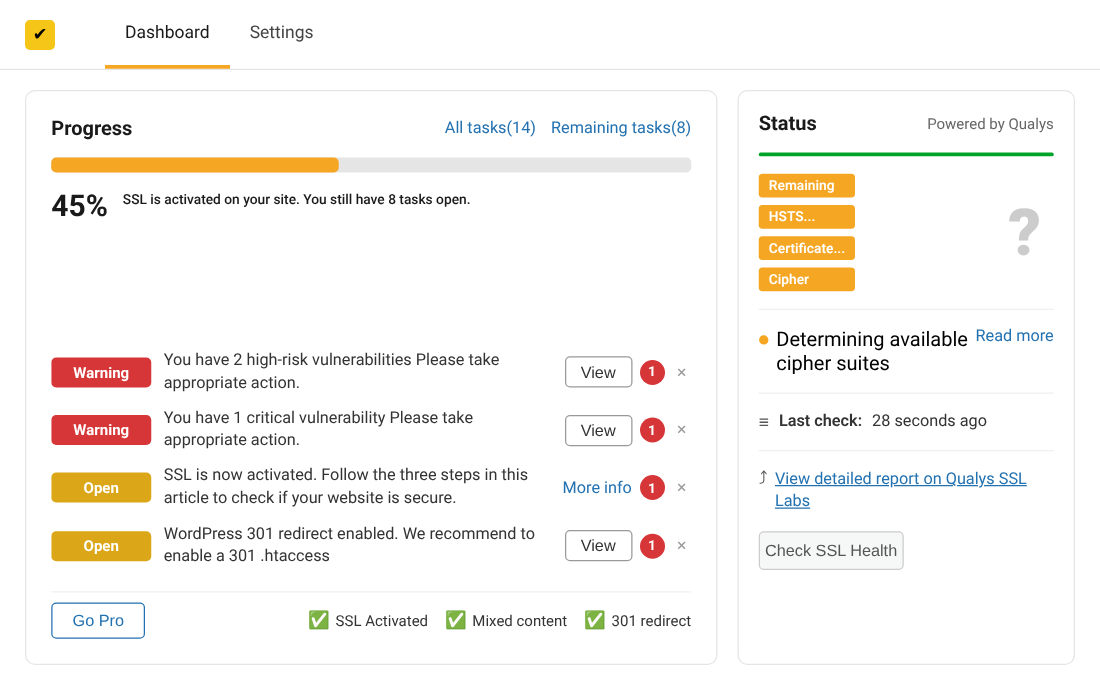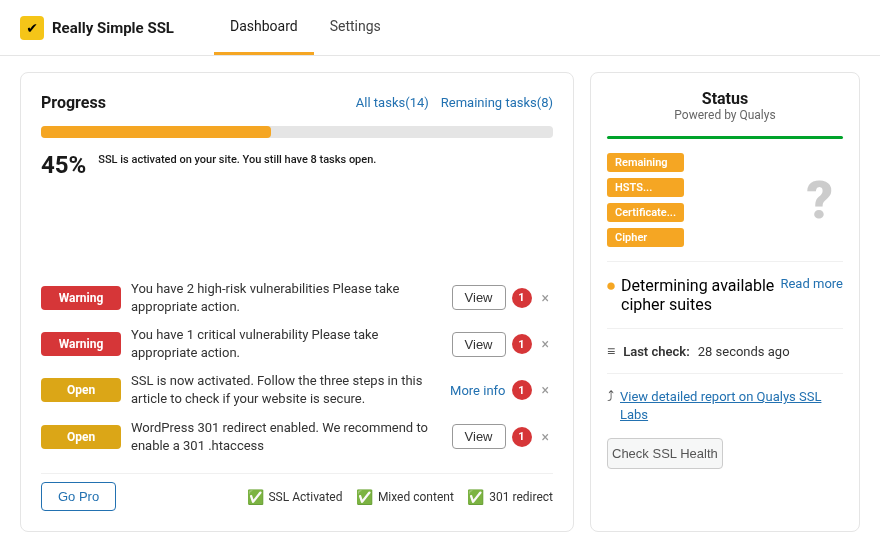--- a/index.html
+++ b/index.html
@@ -258,21 +258,20 @@
       border-radius: 8px;
       padding: 16px;
       display: flex;
       flex-direction: column;
       gap: 14px;
     }
     .status-header {
       display: flex;
       justify-content: space-between;
       align-items: center;
-      flex-direction: column;
     }
     .status-title {
       font-weight: 700;
       font-size: 16px;
       color: #1a1a1a;
     }
     .powered-by {
       font-size: 12px;
       color: #666;
     }
@@ -375,21 +374,20 @@
     }
   </style>
 </head>
 <body>
 
 <div class="app-container">
 
   <div class="header">
     <div class="logo">
       <div class="logo-icon">✔</div>
-      <span class="logo-text">Really Simple SSL</span>
     </div>
     <nav class="nav-tabs">
       <a class="nav-tab active">
         <span>Dashboard</span>
       </a>
       <a class="nav-tab">
         <span>Settings</span>
       </a>
     </nav>
   </div>

